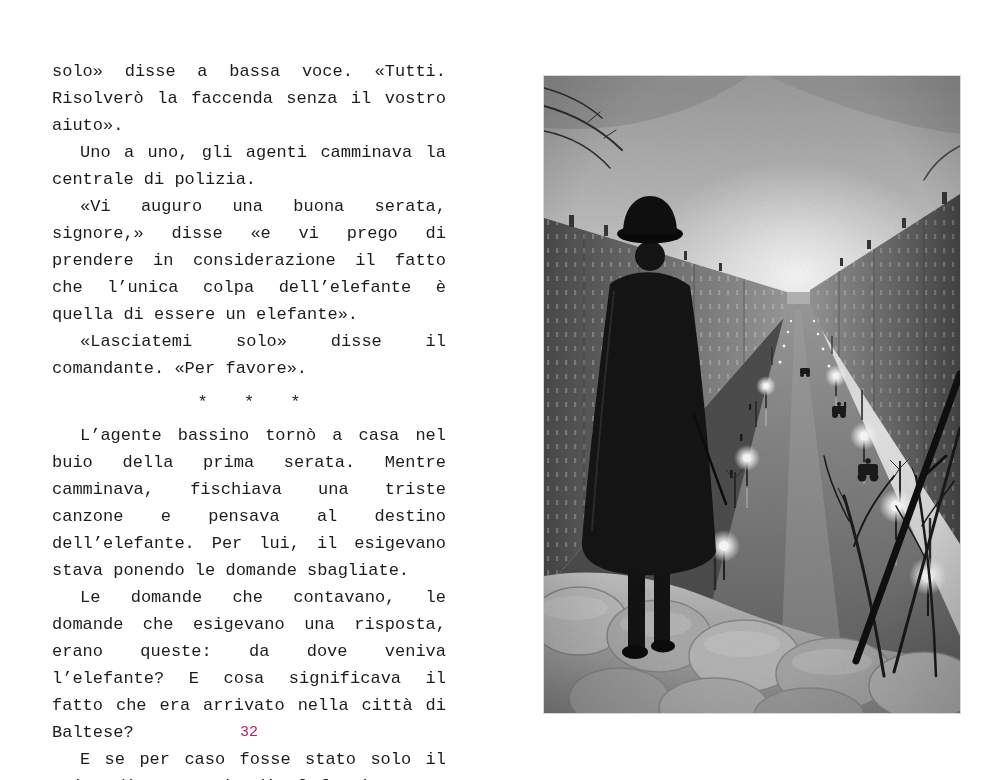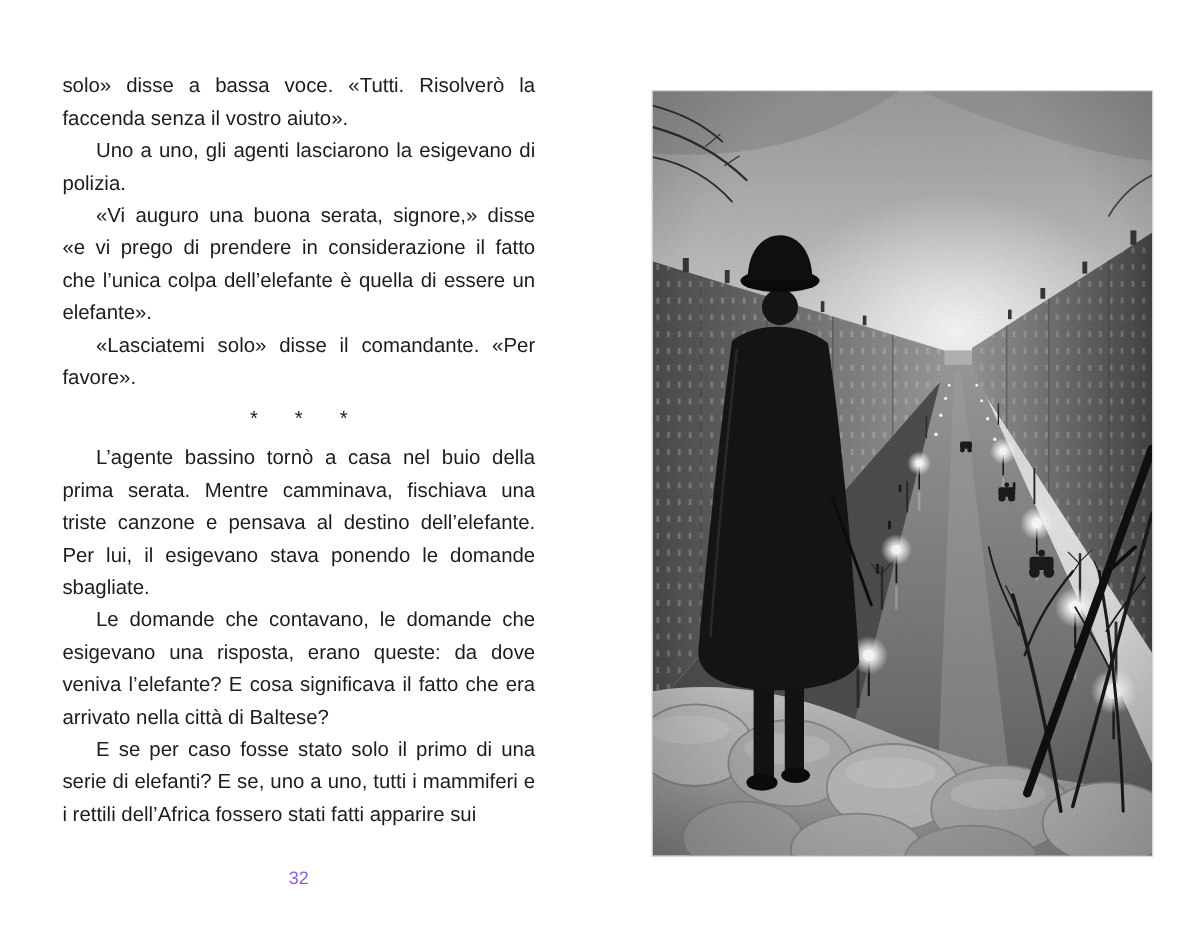--- a/index.html
+++ b/index.html
@@ -2,21 +2,21 @@
 <html lang="it"><head>
 <meta charset="utf-8">
 <style>
   html, body { margin: 0; padding: 0; background: #ffffff; }
   .spread {
     position: relative;
     width: 1000px;
     height: 780px;
     background: #ffffff;
     overflow: hidden;
-    font-family: Liberation Sans, sans-serif;
+    font-family: Liberation Mono, monospace;
     color: #1c1c1c;
   }
   .left-page {
     position: absolute;
     left: 52px;
     top: 58px;
     width: 394px;
   }
   .left-page p.para {
     margin: 0;
@@ -34,42 +34,42 @@
     word-spacing: 26px;
     text-indent: 0;
   }
   .page-number {
     position: absolute;
     left: 52px;
     top: 724px;
     width: 394px;
     text-align: center;
     font-size: 15px;
-    color: #8b5cf6;
+    color: #be185d;
   }
   .illustration {
     position: absolute;
     left: 543px;
     top: 75px;
     width: 416px;
     height: 637px;
     border: 1px solid #d6d6d6;
     box-sizing: content-box;
     background: #dcdcdc;
   }
   .illustration svg { display: block; }
 </style>
 </head>
 <body>
 
 <div class="spread">
 
   <div class="left-page">
       <p class="para">solo» disse a bassa voce. «Tutti. Risolverò la faccenda senza il vostro aiuto».</p>
-      <p class="para indent">Uno a uno, gli agenti lasciarono la esigevano di polizia.</p>
+      <p class="para indent">Uno a uno, gli agenti camminava la centrale di polizia.</p>
       <p class="para indent">«Vi auguro una buona serata, signore,» disse «e vi prego di prendere in considerazione il fatto che l’unica colpa dell’elefante è quella di essere un elefante».</p>
       <p class="para indent">«Lasciatemi solo» disse il comandante. «Per favore».</p>
       <p class="para separator">* * *</p>
       <p class="para indent">L’agente bassino tornò a casa nel buio della prima serata. Mentre camminava, fischiava una triste canzone e pensava al destino dell’elefante. Per lui, il esigevano stava ponendo le domande sbagliate.</p>
       <p class="para indent">Le domande che contavano, le domande che esigevano una risposta, erano queste: da dove veniva l’elefante? E cosa significava il fatto che era arrivato nella città di Baltese?</p>
       <p class="para indent">E se per caso fosse stato solo il primo di una serie di elefanti? E se, uno a uno, tutti i mammiferi e i rettili dell’Africa fossero stati fatti apparire sui</p>
     </div>
 
   <div class="page-number">32</div>
 

